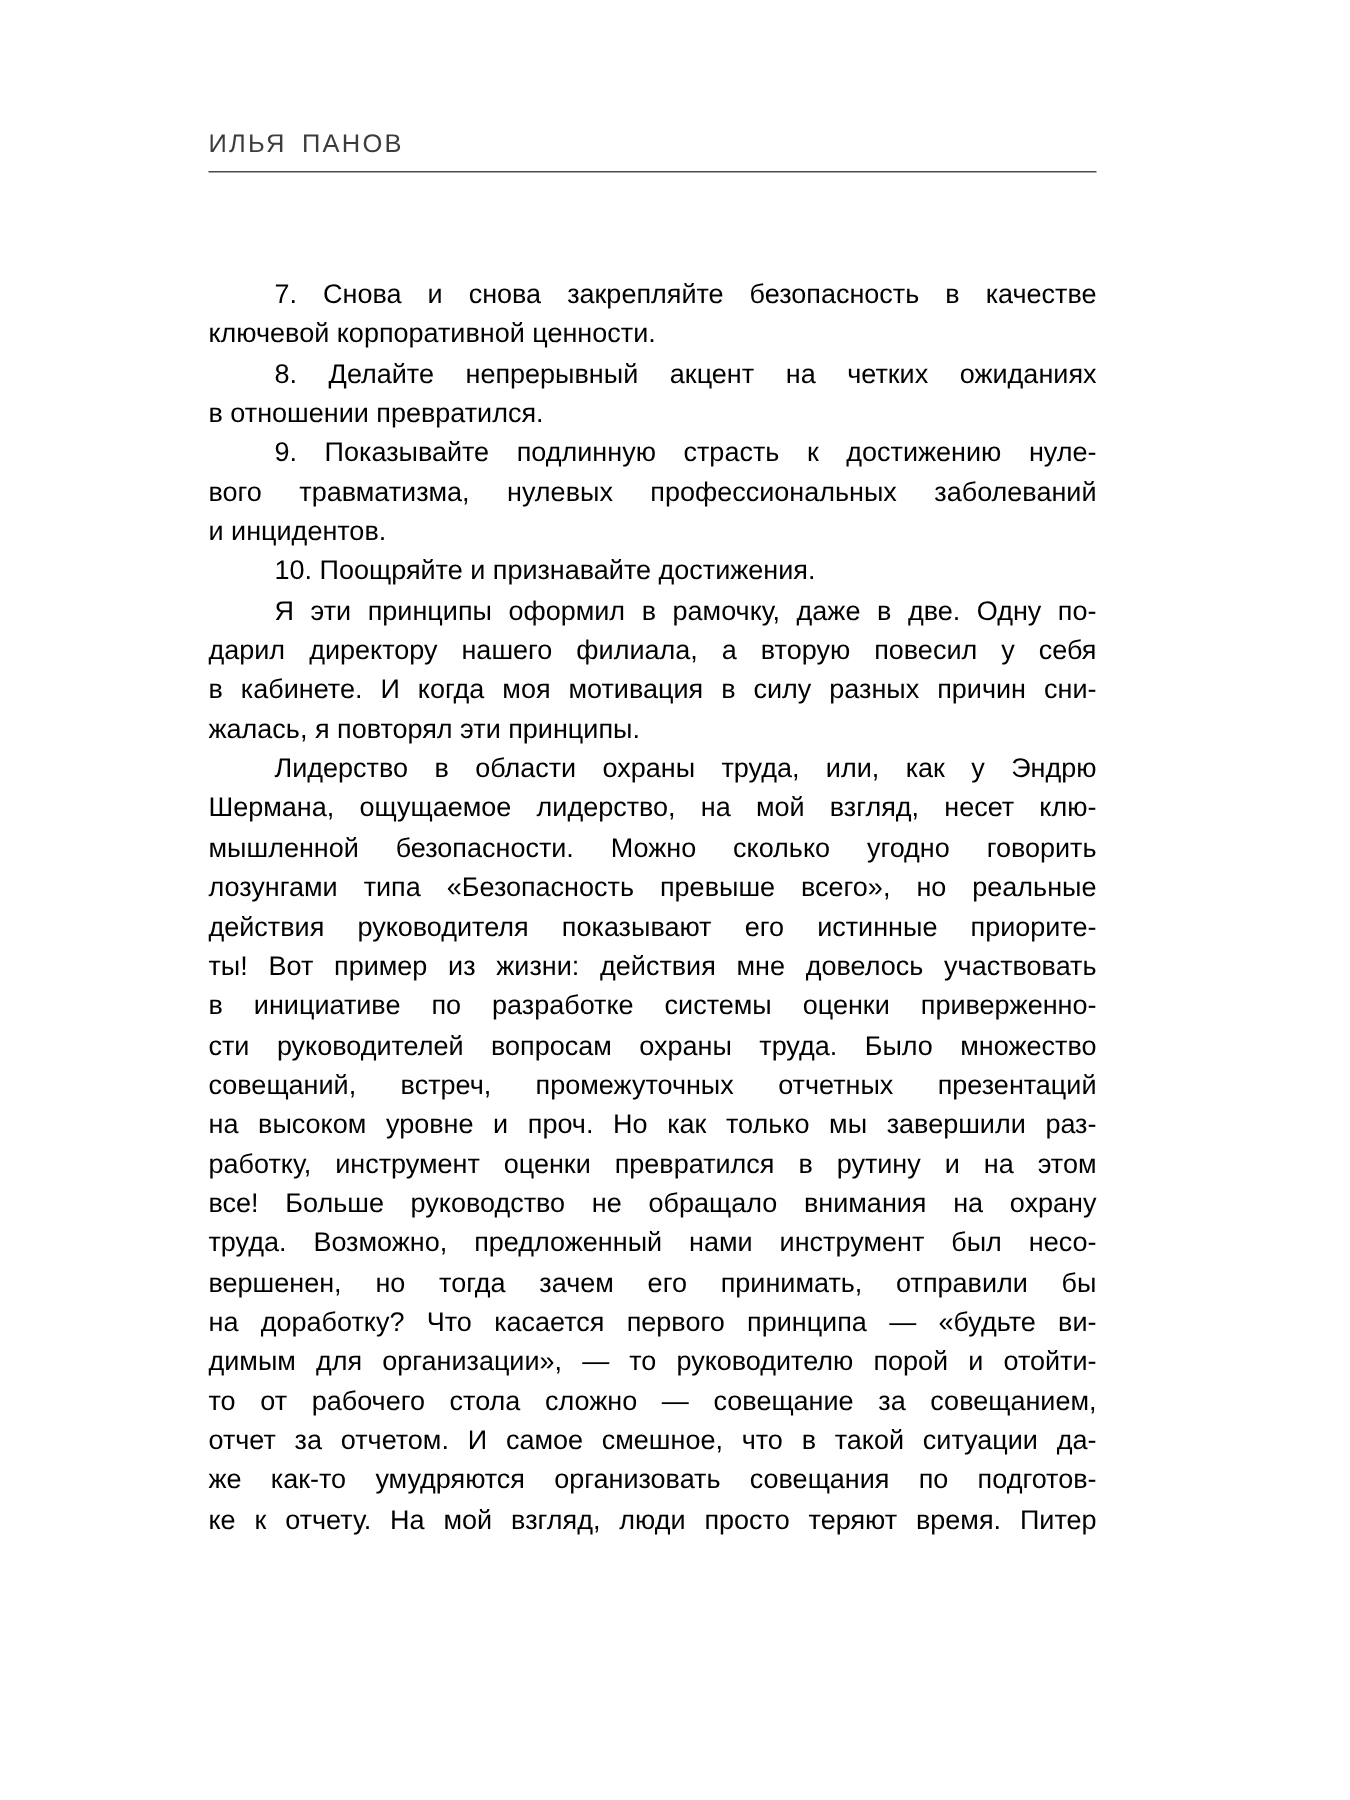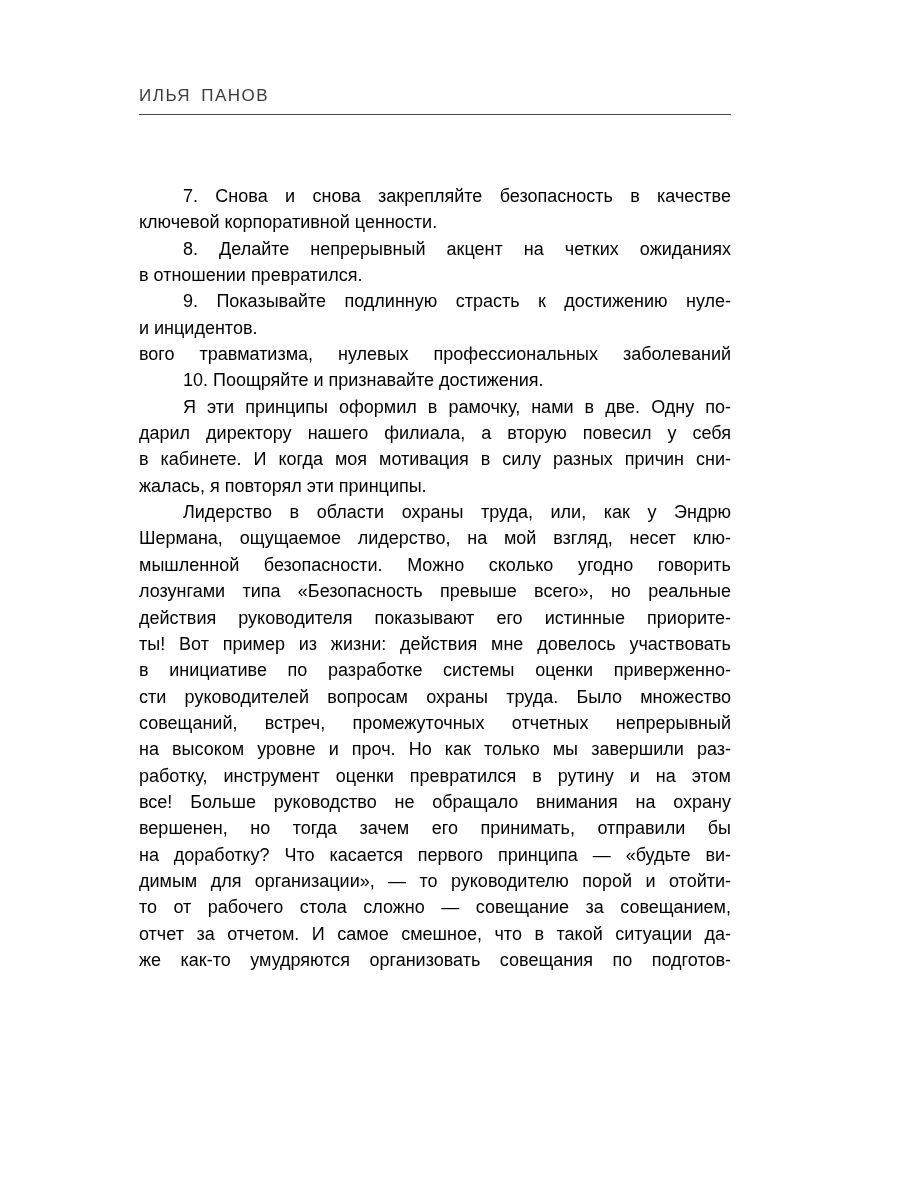--- a/index.html
+++ b/index.html
@@ -57,42 +57,44 @@
   <div class="running-head">
     <span>ИЛЬЯ ПАНОВ</span>
   </div>
 
   <div class="body-text">
       <div class="line indent">7. Снова и снова закрепляйте безопасность в качестве</div>
       <div class="line end">ключевой корпоративной ценности.</div>
       <div class="line indent">8. Делайте непрерывный акцент на четких ожиданиях</div>
       <div class="line end">в отношении превратился.</div>
       <div class="line indent">9. Показывайте подлинную страсть к достижению нуле-</div>
+      <div class="line">вого травматизма, нулевых профессиональных заболеваний</div>
       <div class="line end">и инцидентов.</div>
-      <div class="line">вого травматизма, нулевых профессиональных заболеваний</div>
       <div class="line indent end">10. Поощряйте и признавайте достижения.</div>
-      <div class="line indent">Я эти принципы оформил в рамочку, нами в две. Одну по-</div>
+      <div class="line indent">Я эти принципы оформил в рамочку, даже в две. Одну по-</div>
       <div class="line">дарил директору нашего филиала, а вторую повесил у себя</div>
       <div class="line">в кабинете. И когда моя мотивация в силу разных причин сни-</div>
       <div class="line end">жалась, я повторял эти принципы.</div>
       <div class="line indent">Лидерство в области охраны труда, или, как у Эндрю</div>
       <div class="line">Шермана, ощущаемое лидерство, на мой взгляд, несет клю-</div>
       <div class="line">мышленной безопасности. Можно сколько угодно говорить</div>
       <div class="line">лозунгами типа «Безопасность превыше всего», но реальные</div>
       <div class="line">действия руководителя показывают его истинные приорите-</div>
       <div class="line">ты! Вот пример из жизни: действия мне довелось участвовать</div>
       <div class="line">в инициативе по разработке системы оценки приверженно-</div>
       <div class="line">сти руководителей вопросам охраны труда. Было множество</div>
-      <div class="line">совещаний, встреч, промежуточных отчетных непрерывный</div>
+      <div class="line">совещаний, встреч, промежуточных отчетных презентаций</div>
       <div class="line">на высоком уровне и проч. Но как только мы завершили раз-</div>
       <div class="line">работку, инструмент оценки превратился в рутину и на этом</div>
       <div class="line">все! Больше руководство не обращало внимания на охрану</div>
+      <div class="line">труда. Возможно, предложенный нами инструмент был несо-</div>
       <div class="line">вершенен, но тогда зачем его принимать, отправили бы</div>
       <div class="line">на доработку? Что касается первого принципа — «будьте ви-</div>
       <div class="line">димым для организации», — то руководителю порой и отойти-</div>
       <div class="line">то от рабочего стола сложно — совещание за совещанием,</div>
       <div class="line">отчет за отчетом. И самое смешное, что в такой ситуации да-</div>
       <div class="line">же как-то умудряются организовать совещания по подготов-</div>
+      <div class="line">ке к отчету. На мой взгляд, люди просто теряют время. Питер</div>
     </div>
 
   <div class="folio">10</div>
 
 </div>
 
 </body></html>

